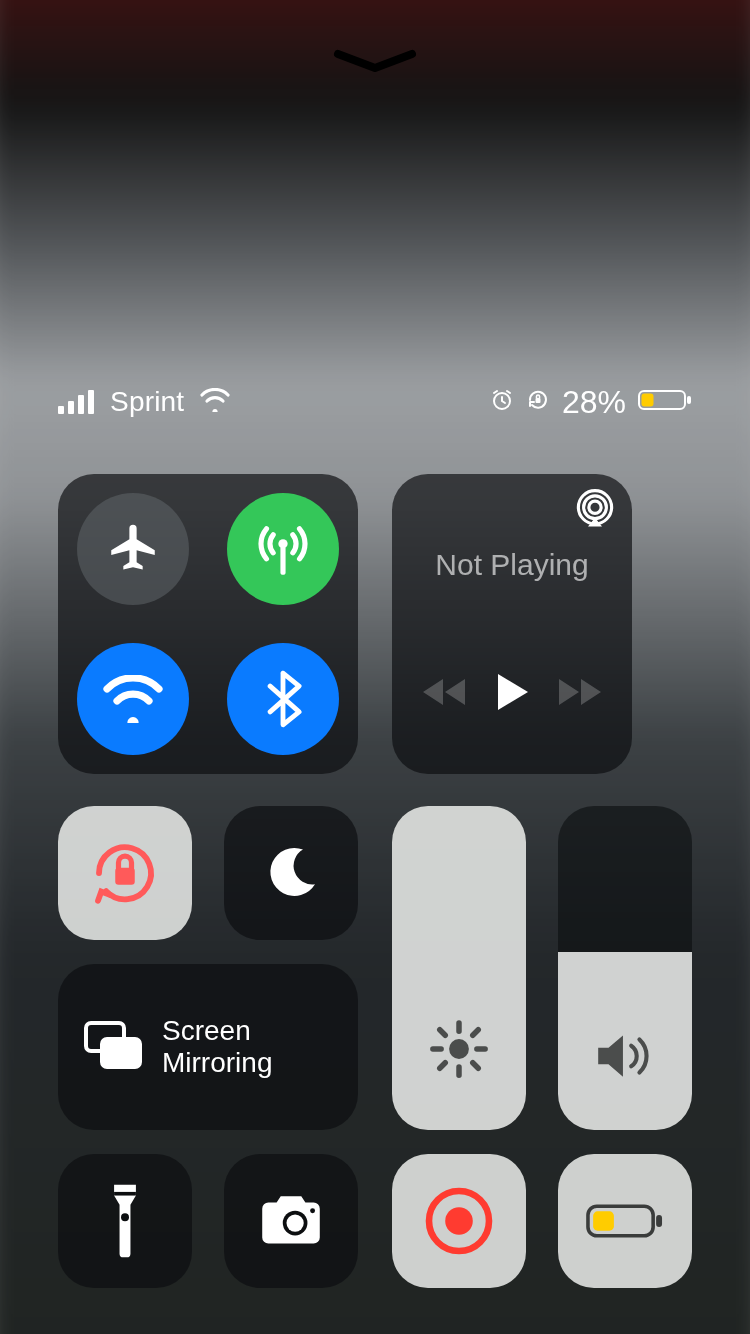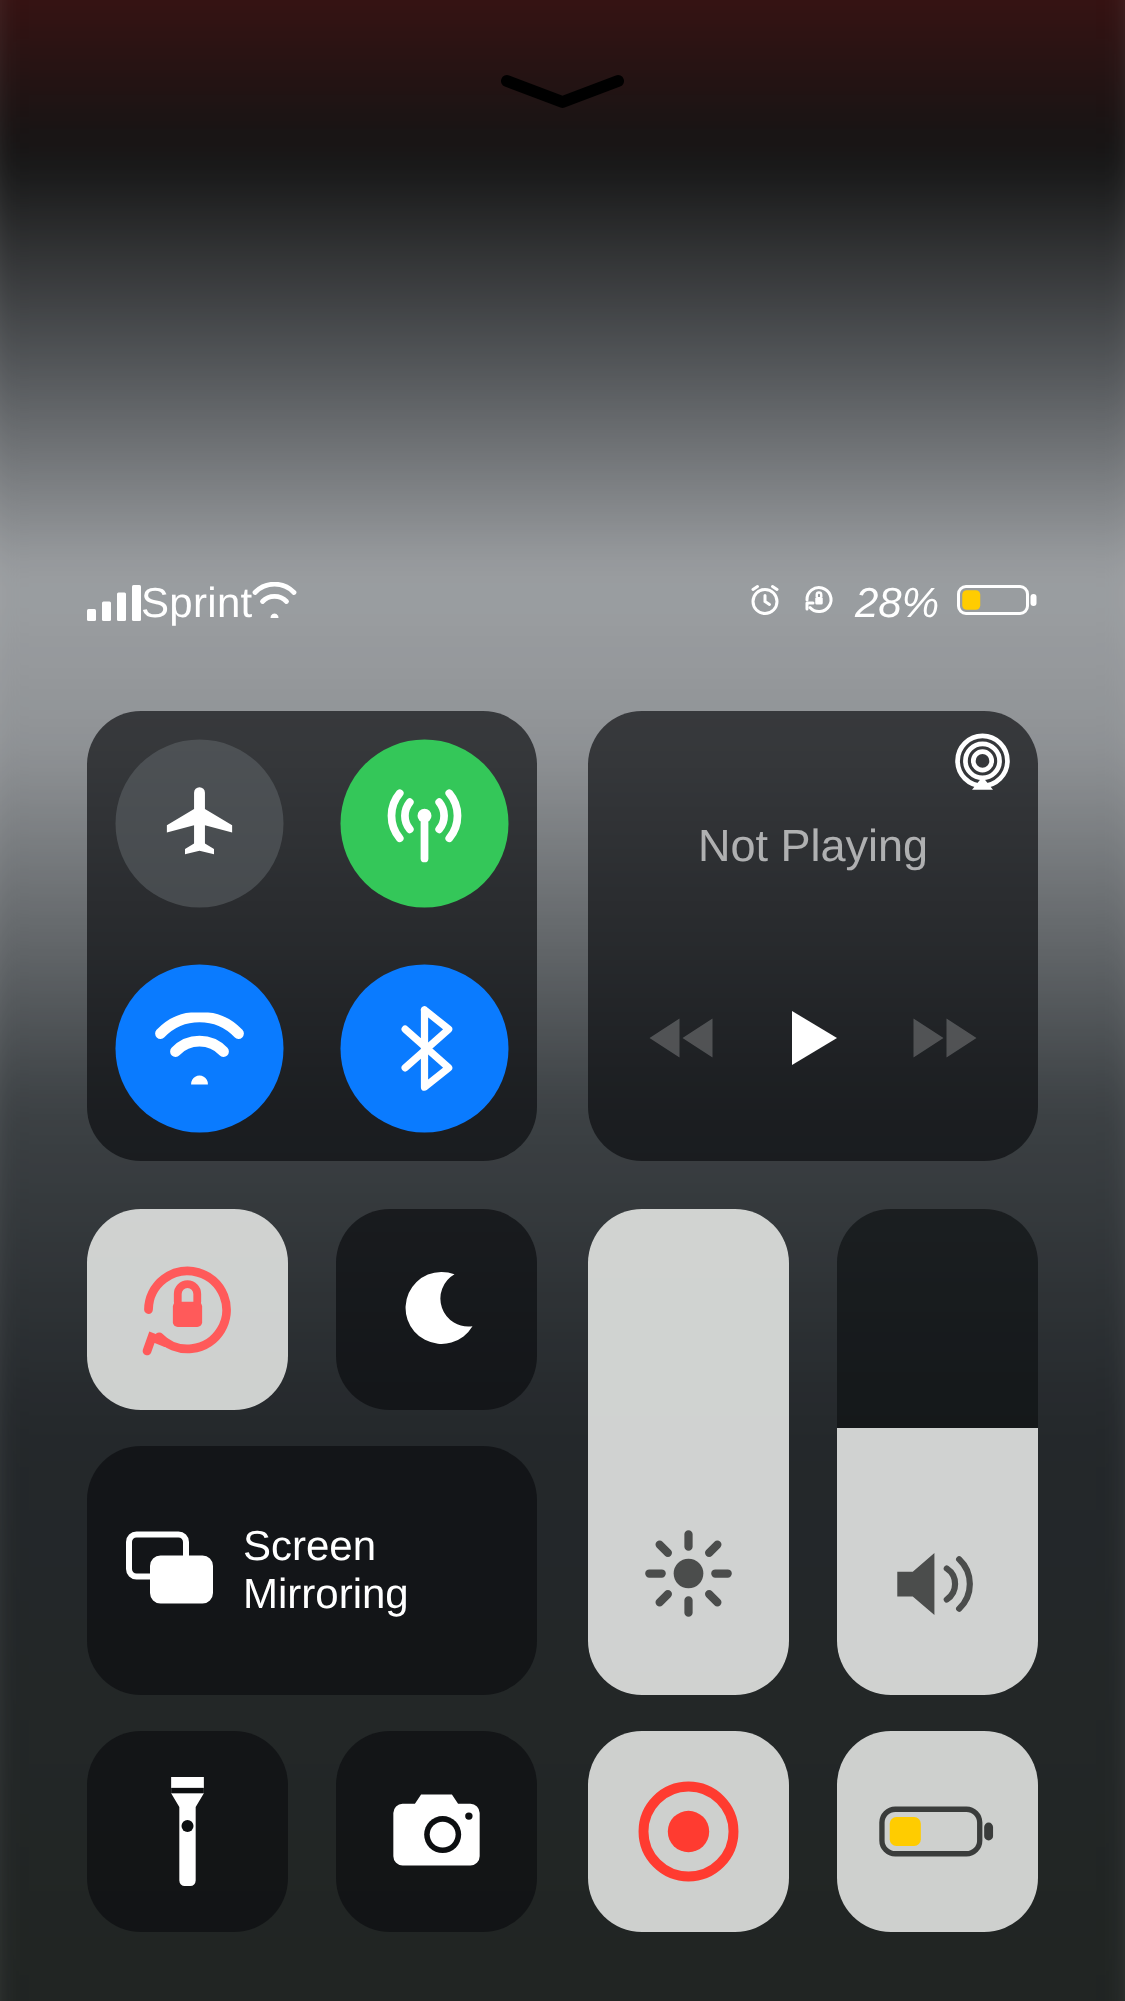--- a/index.html
+++ b/index.html
@@ -39,30 +39,30 @@
     position: absolute; top: 48px; left: 50%; transform: translateX(-50%);
     width: 90px; height: 30px; color: #000;
   }
 
   
   .status {
     position: absolute; left: 58px; right: 58px; top: 382px;
     display: flex; align-items: center; height: 40px;
     color: #fff;
   }
-  .status .left { display: flex; align-items: center; gap: 0; }
+  .status .left { display: flex; align-items: center; gap: 16px; }
   .status .right { margin-left: auto; display: flex; align-items: center; gap: 12px; }
   .carrier { font-size: 28px; font-weight: 400; letter-spacing: .2px; }
   .sig { display: flex; align-items: flex-end; gap: 4px; height: 24px; }
   .sig i { display: block; width: 6px; background: #fff; border-radius: 1px; }
   .sig i:nth-child(1){height:8px}
   .sig i:nth-child(2){height:13px}
   .sig i:nth-child(3){height:19px}
   .sig i:nth-child(4){height:24px}
-  .batt-pct { font-size: 28px; font-weight: 400; font-style: italic; }
+  .batt-pct { font-size: 32px; font-weight: 400; }
 
   
   .panel {
     position: absolute;
     border-radius: 36px;
   }
   .tile-dark { background: rgba(12,14,16,0.68); }
   .tile-light { background: rgba(225,227,225,0.9); }
 
   
@@ -75,21 +75,21 @@
     width: 112px; height: 112px; border-radius: 50%;
     display: grid; place-items: center;
     color: #fff;
   }
   .c-dim { background: rgba(100,105,110,0.5); }
   .c-green { background: #34c759; }
   .c-blue { background: #0a7bff; }
 
   
   .media {
-    left: 392px; top: 474px; width: 300px; height: 300px;
+    left: 392px; top: 474px; width: 240px; height: 300px;
     padding: 20px; color: #fff;
   }
   .airplay-badge {
     position: absolute; right: 16px; top: 14px; width: 42px; height: 42px;
     color: #fff;
   }
   .np {
     position: absolute; top: 74px; left: 0; right: 0;
     text-align: center; font-size: 30px; font-weight: 500;
     color: rgba(255,255,255,0.62);

